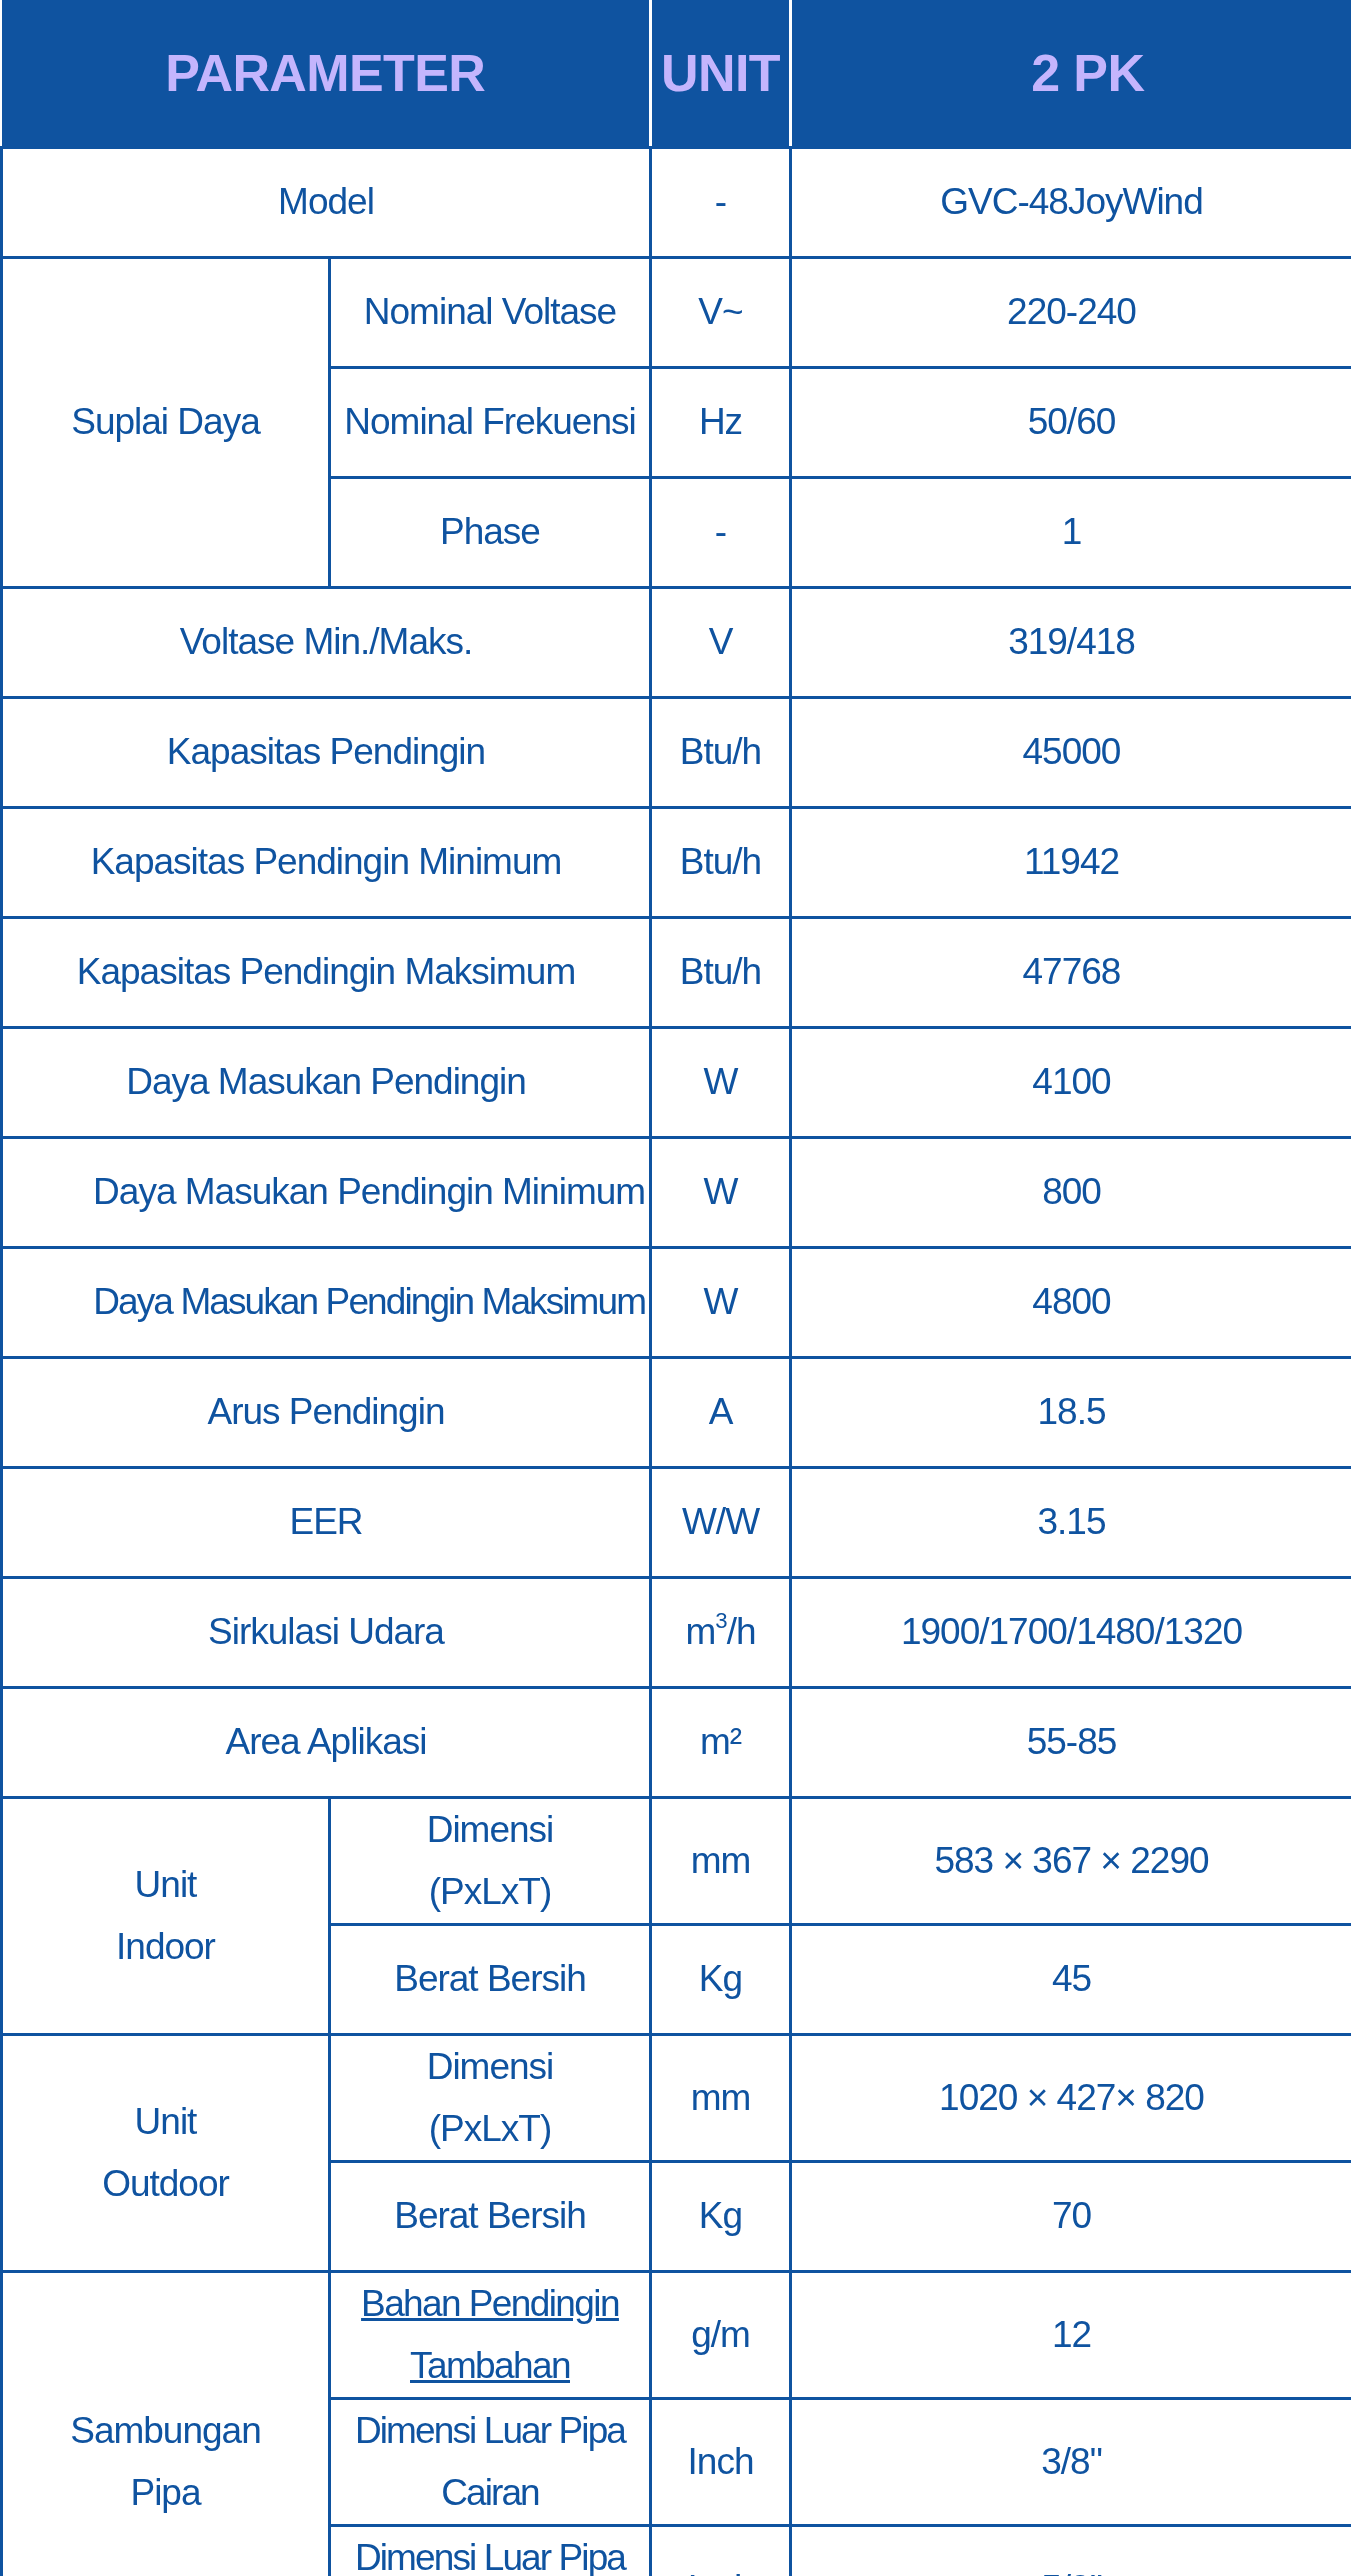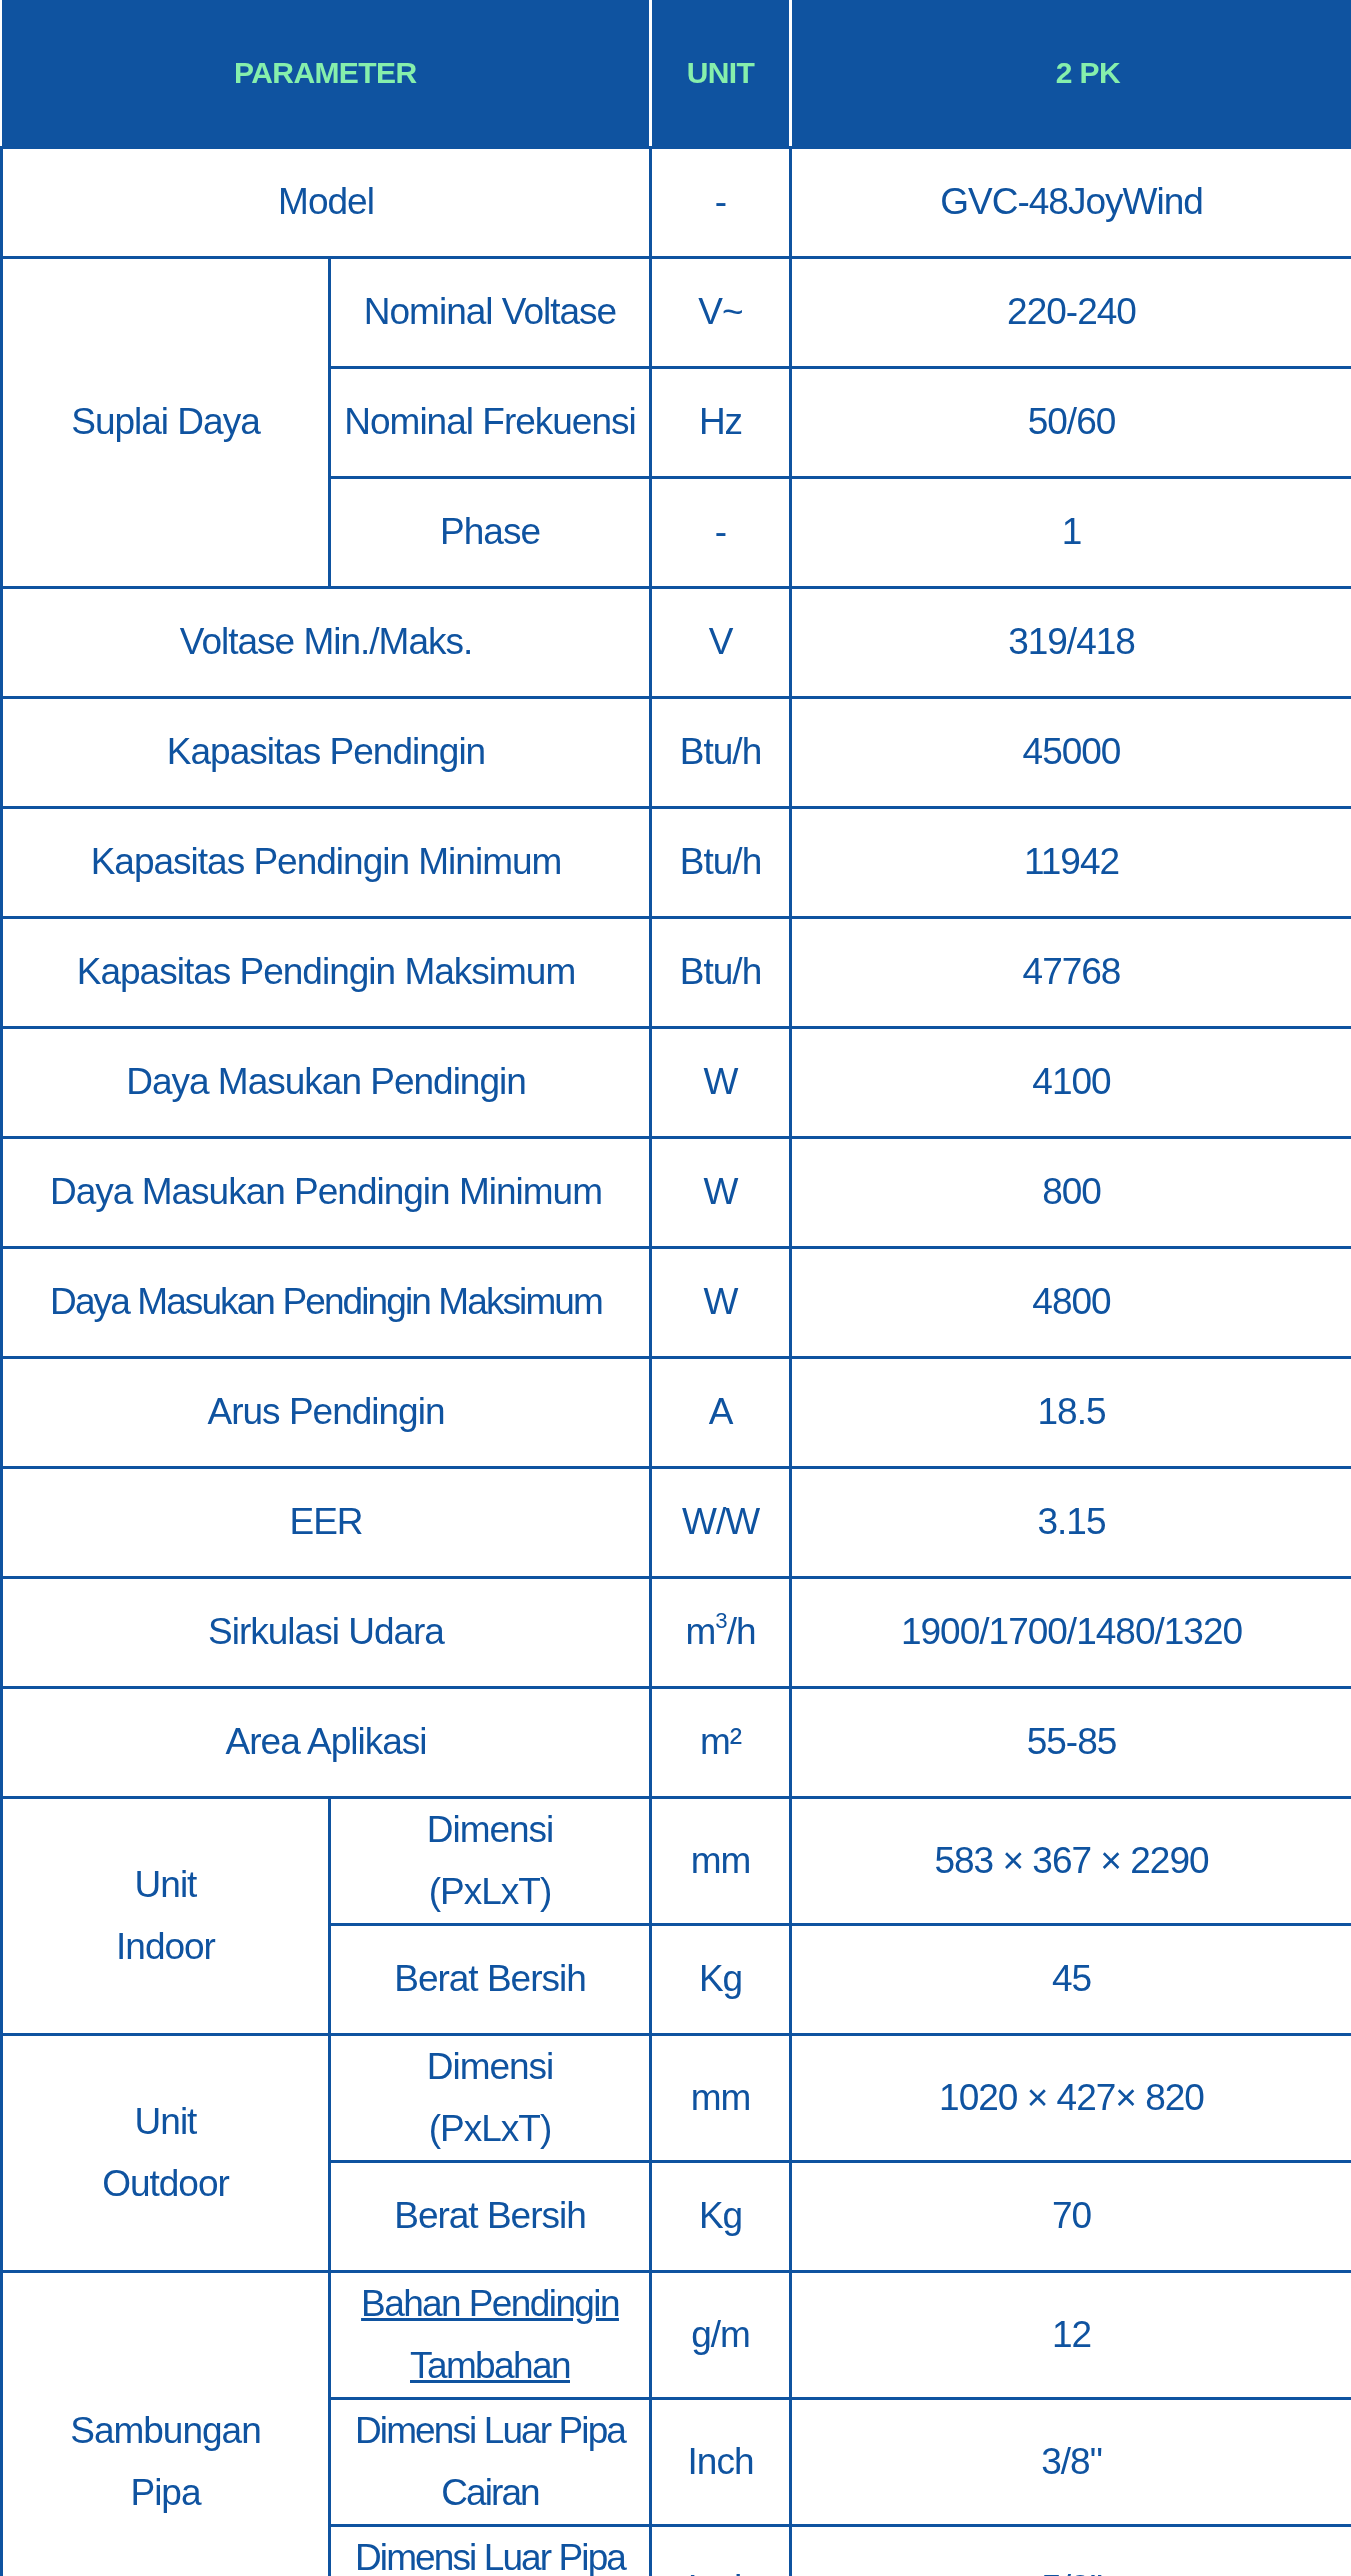--- a/index.html
+++ b/index.html
@@ -14,39 +14,39 @@
   }
   .spec-table th, .spec-table td {
     border: 3.9px solid #0f53a0;
     text-align: center;
     vertical-align: middle;
     padding: 0 3.9px;
     box-sizing: border-box;
   }
   .spec-table thead th {
     background: #0f53a0;
-    color: #86efac;
+    color: #c4b5fd;
     font-weight: bold;
-    font-size: 30px;
+    font-size: 52px;
     height: 147px;
     letter-spacing: -0.6px;
     border-top: none;
     border-color: #0f53a0;
     border-left: 3.9px solid #ffffff;
     border-right: 3.9px solid #ffffff;
   }
   .spec-table thead th:first-child { border-left: none; }
   .spec-table thead th:last-child { border-right: none; padding-left: 35px; }
   .spec-table tbody td {
     height: 110px;
     font-size: 37px;
     line-height: 62px;
     letter-spacing: -1px;
   }
-  .spec-table tbody td.small { font-size: 37px; }
+  .spec-table tbody td.small { font-size: 37px; text-align: right; }
   .col-group { width: 328px; }
   .col-sub { width: 321px; }
   .col-unit { width: 140px; }
   .col-val { width: 562px; }
   sup { font-size: 0.6em; vertical-align: 0.7em; line-height: 0; }
 </style>
 </head>
 <body>
 
 <table class="spec-table">

